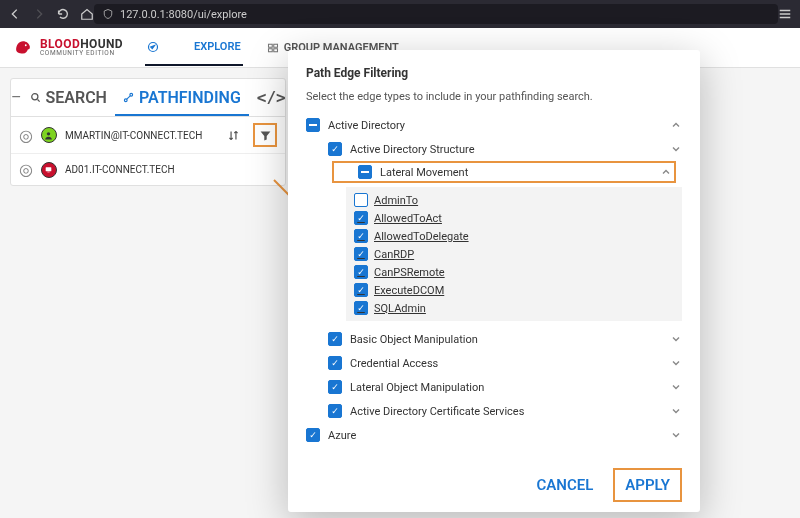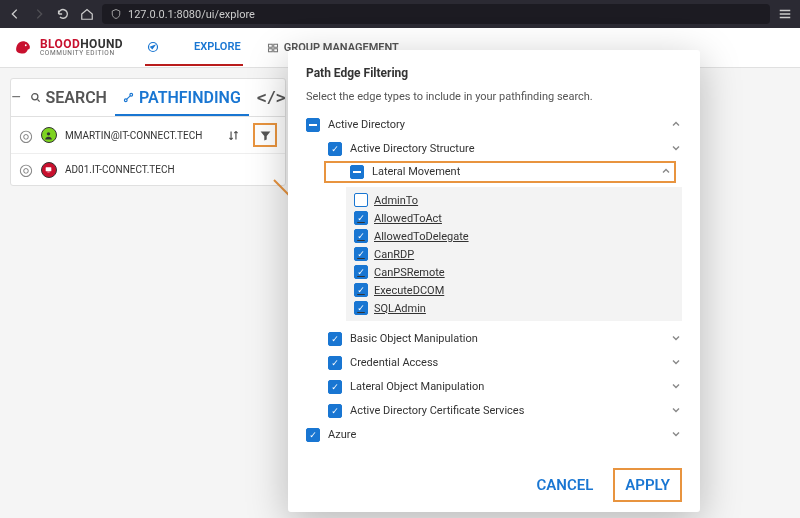--- a/index.html
+++ b/index.html
@@ -1,35 +1,35 @@
 <!DOCTYPE html>
 <html><head>
 <meta charset="utf-8">
 <style>
   * { box-sizing: border-box; margin: 0; padding: 0; font-family: -apple-system, BlinkMacSystemFont, "Segoe UI", Roboto, sans-serif; }
   body { width: 800px; height: 518px; overflow: hidden; background: #f5f5f5; position: relative; }
 
   
-  .browser-bar { background: #2b2a33; height: 28px; display: flex; align-items: center; padding: 0 8px; gap: 8px; }
+  .browser-bar { background: #2b2a33; height: 28px; display: flex; align-items: center; padding: 0 8px; }
   .browser-bar .nav { display: flex; gap: 10px; color: #aaa; align-items: center; }
   .browser-bar .nav svg { width: 14px; height: 14px; }
   .addr { flex: 1; background: #1c1b22; border-radius: 4px; height: 20px; display: flex; align-items: center; padding: 0 8px; color: #ccc; font-size: 11px; gap: 6px; }
   .bar-rt { color: #aaa; display:flex; gap:10px; }
 
   
   .app-header { background: #fff; height: 40px; border-bottom: 1px solid #e0e0e0; display: flex; align-items: center; padding: 8px 12px; gap: 22px; }
   .logo { display: flex; align-items: center; gap: 6px; }
   .logo-mark { width: 22px; height: 22px; }
   .logo-txt { line-height: 1; }
   .logo-main { font-weight: 700; font-size: 12px; letter-spacing: 0.4px; }
   .logo-red { color: #c8102e; }
   .logo-dark { color: #333; }
   .logo-sub { font-size: 6.5px; color: #666; letter-spacing: 0.6px; }
   .hdr-tab { font-size: 11px; font-weight: 600; color: #555; display: flex; gap: 5px; align-items: center; padding: 11px 2px; }
-  .hdr-tab.active { color: #1976d2; border-bottom: 2px solid #b91c1c; gap: 35px; }
+  .hdr-tab.active { color: #1976d2; border-bottom: 2px solid #0f172a; gap: 35px; }
 
   
   .main { padding: 10px; position: relative; }
   .panel { background: #fff; border: 1px solid #e0e0e0; border-radius: 3px; width: 276px; }
   .tabs { display: flex; align-items: center; border-bottom: 1px solid #e0e0e0; }
   .tabs .sep { width: 26px; text-align: center; color: #777; font-size: 16px; }
   .tab { font-size: 16px; font-weight: 600; color: #555; padding: 9px 8px; display: flex; align-items: center; gap: 5px; }
   .tab.active { color: #1976d2; box-shadow: inset 0 -2px 0 #1976d2; }
   .qrow { display: flex; align-items: center; padding: 6px 8px; gap: 8px; }
   .node-icon { width: 16px; height: 16px; border-radius: 50%; display:flex; align-items:center; justify-content:center; font-size:9px; }
@@ -41,30 +41,30 @@
   .funnel-hi { border: 2px solid #e8943f; }
 
   
   .arrow1 { position: absolute; left: 268px; top: 106px; pointer-events:none; }
 
   
   .modal { position: absolute; left: 288px; top: 50px; width: 412px; height: 462px; background: #fff; box-shadow: 0 10px 40px rgba(0,0,0,0.25); border-radius: 3px; padding: 16px 18px 10px; display:flex; flex-direction:column; font-size: 11px; color: #333; }
   .modal h3 { font-size: 12px; font-weight: 700; margin-bottom: 10px; }
   .modal .desc { font-size: 11px; color: #555; margin-bottom: 10px; }
   .tree { flex: 1; overflow: auto; }
-  .row { display: flex; padding: 5px 0; gap: 8px; }
+  .row { display: flex; align-items: center; padding: 5px 0; gap: 8px; }
   .row .lbl { flex: 1; font-size: 11px; }
   .row .chev { color: #888; }
   .cb { width: 14px; height: 14px; border: 1.5px solid #1976d2; border-radius: 2px; background: #1976d2; color: #fff; display:flex; align-items:center; justify-content:center; font-size:10px; }
   .cb.ind::after { content:''; width:8px; height:2px; background:#fff; }
   .cb.chk::after { content:'✓'; font-size:9px; line-height:1; }
   .cb.off { background:#fff; }
   .cb.off::after { content:''; }
   .ind1 { padding-left: 22px; }
-  .lat-hi { border: 2px solid #e8943f; margin-left: 18px; margin-right: 6px; padding: 2px 2px 2px 24px; }
+  .lat-hi { border: 2px solid #e8943f; margin-left: 26px; margin-right: 6px; padding: 2px 2px 2px 24px; }
   .edge-grid { background: #f3f3f3; margin: 4px 0 6px 40px; padding: 6px 8px; display: grid; grid-template-columns: repeat(1, 1fr); gap: 4px 6px; text-decoration: underline; }
   .edge { display: flex; align-items: center; gap: 6px; font-size: 11px; }
   .modal-actions { display: flex; justify-content: flex-end; gap: 10px; padding-top: 8px; }
   .btn { font-size: 15px; font-weight: 600; color: #1976d2; padding: 6px 10px; background:none; border:none; cursor:pointer; }
   .apply-hi { border: 2px solid #e8943f; }
   svg { display:block; }
 </style>
 </head>
 <body>
 

